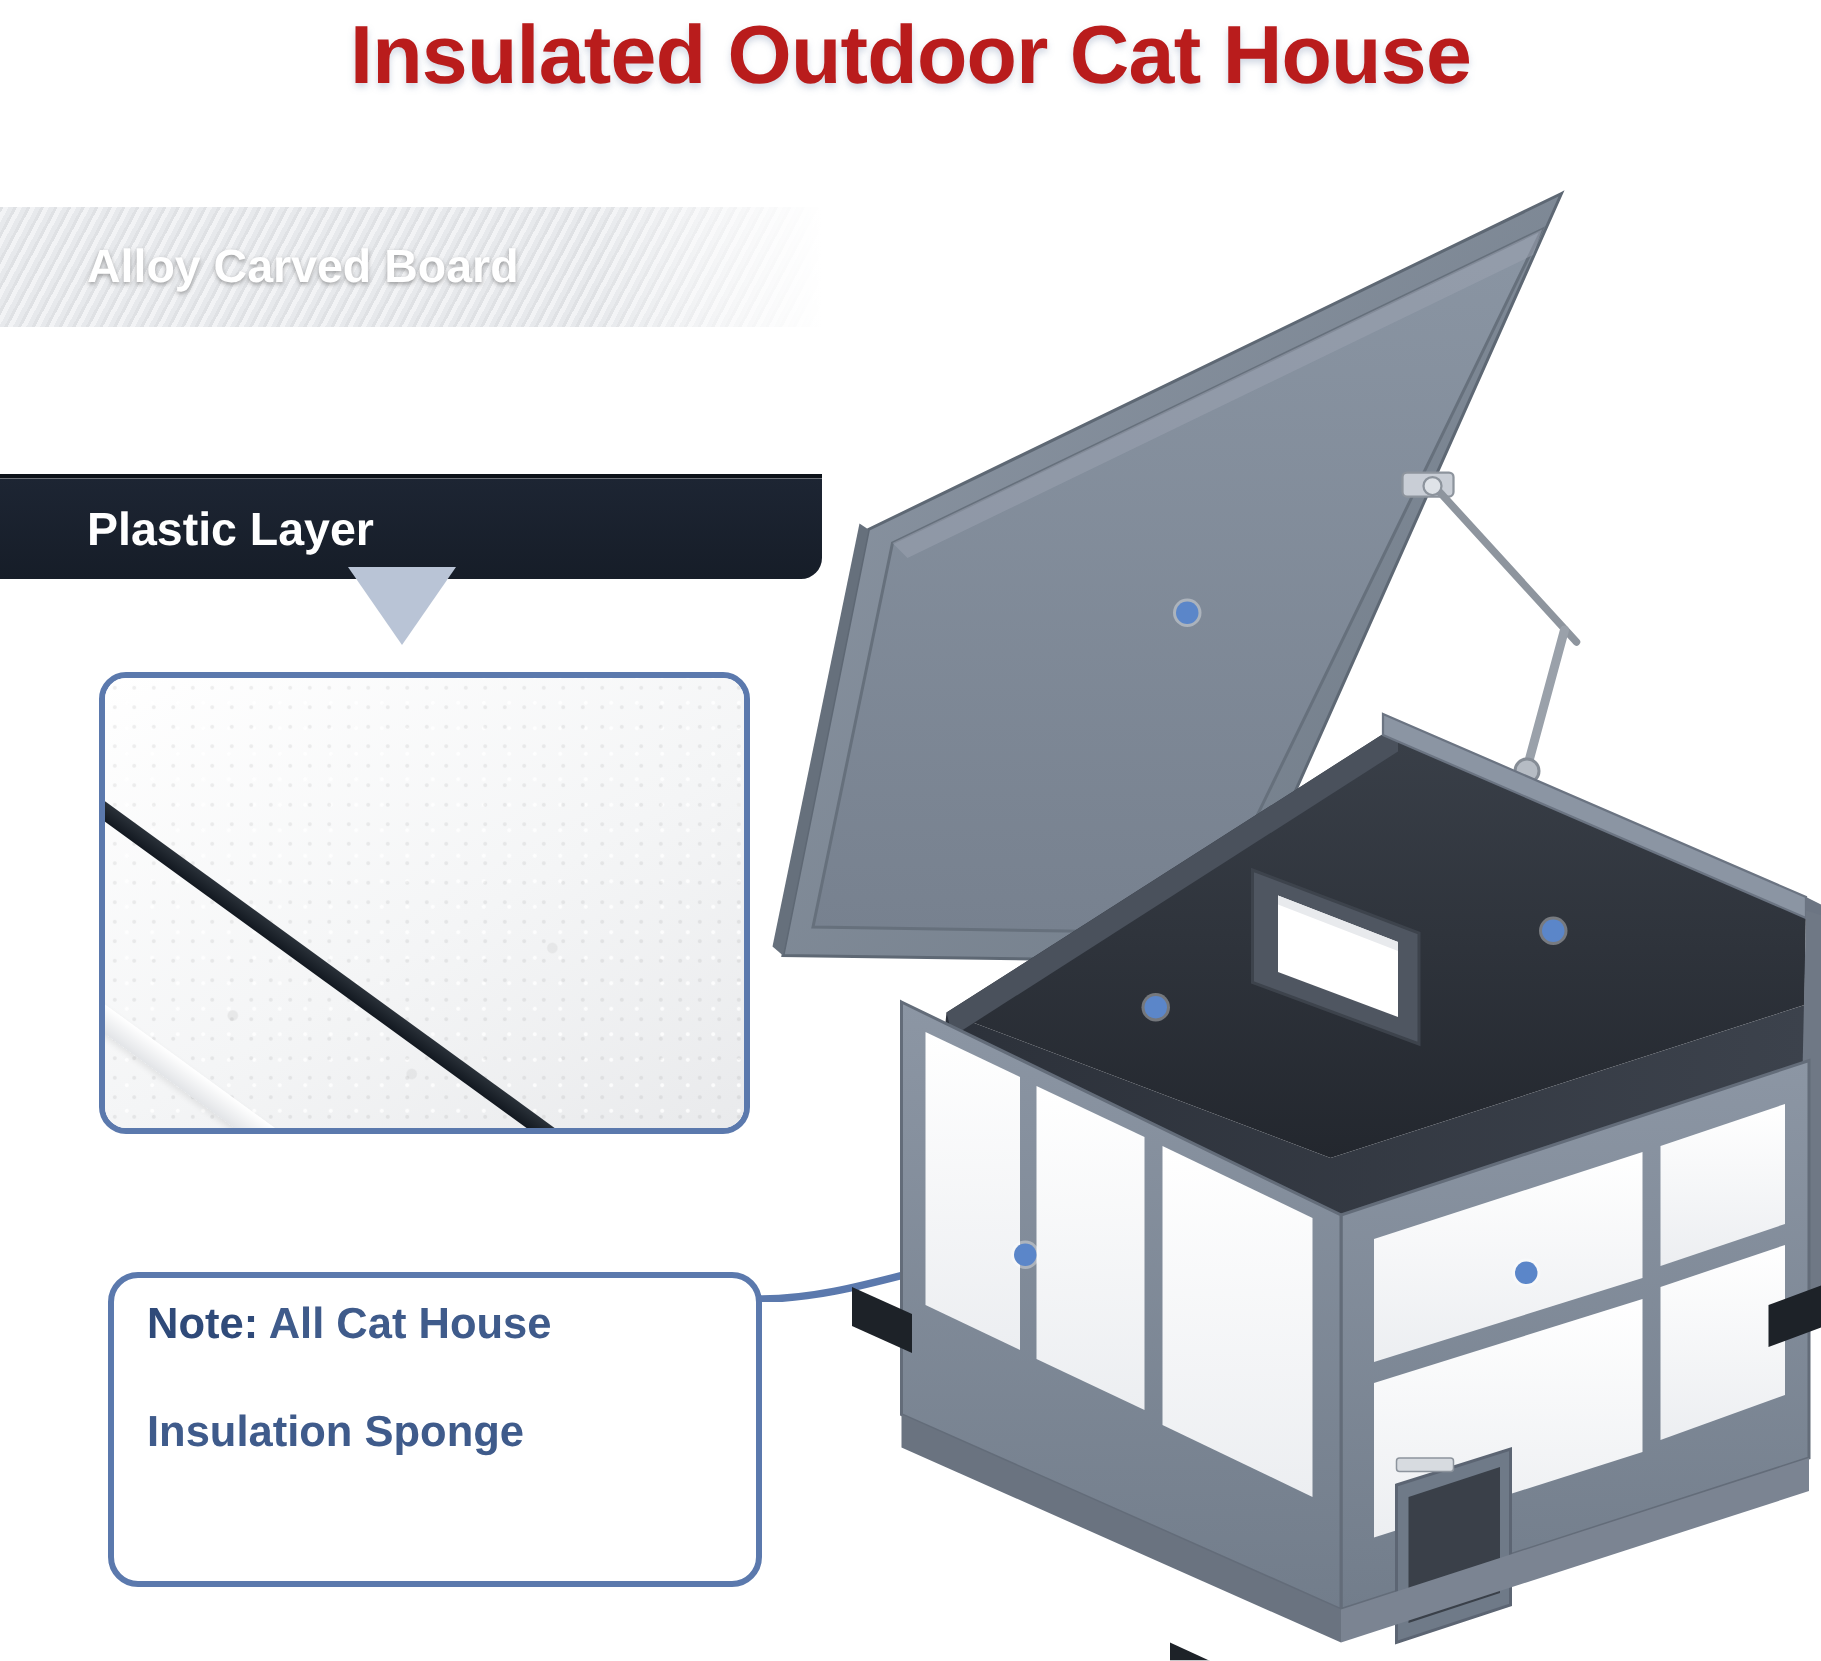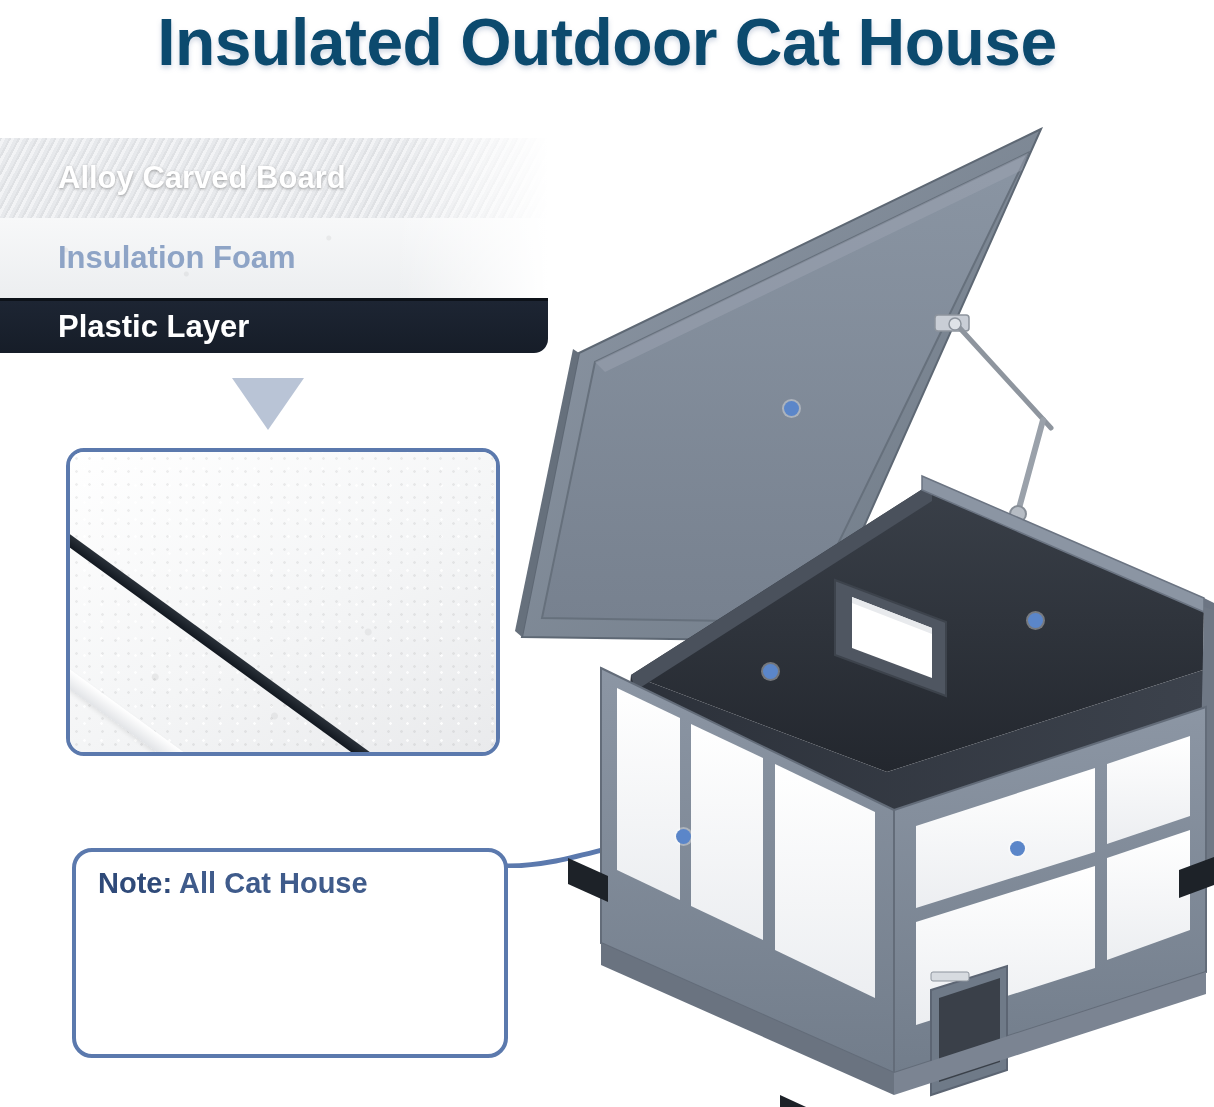--- a/index.html
+++ b/index.html
@@ -15,23 +15,23 @@
     font-family: "Liberation Sans", sans-serif;
   }
 
   
   #main-title {
     position: absolute;
     top: 4px;
     left: 0;
     width: 1214px;
     text-align: center;
-    font-size: 66px;
+    font-size: 55px;
     font-weight: bold;
-    color: #0c4a6e;
+    color: #b91c1c;
     letter-spacing: -0.5px;
     text-shadow: 0 3px 5px rgba(120,140,175,0.35);
     white-space: nowrap;
   }
 
   
   #layer-stack {
     position: absolute;
     left: 0;
     top: 138px;
@@ -64,22 +64,22 @@
     height: 80px;
     background:
       linear-gradient(90deg, rgba(255,255,255,0) 72%, rgba(255,255,255,1) 100%),
       radial-gradient(circle at 12% 40%, rgba(0,0,0,0.05) 0 2px, rgba(0,0,0,0) 3px),
       radial-gradient(circle at 34% 70%, rgba(0,0,0,0.05) 0 2px, rgba(0,0,0,0) 3px),
       radial-gradient(circle at 60% 25%, rgba(0,0,0,0.05) 0 2px, rgba(0,0,0,0) 3px),
       linear-gradient(180deg,#f7f8f9,#eceef0);
     color: #8ea4c6;
   }
   #band-plastic {
-    top: 160px;
-    height: 55px;
+    top: 178px;
+    height: 70px;
     background: linear-gradient(180deg,#1d2533,#161d28);
     color: #ffffff;
     border-top: 3px solid #0d1219;
     border-radius: 0 0 14px 0;
   }
 
   
   #stack-arrow {
     position: absolute;
     left: 232px;
@@ -197,42 +197,39 @@
 </style>
 </head>
 <body>
 
 <div id="main-title">Insulated Outdoor Cat House</div>
 
 <div id="layer-stack">
   <div class="layer-band" id="band-alloy">
     <span>Alloy Carved Board</span>
   </div>
-  <div class="layer-band" id="band-foam">
-    <span>Insulation Foam</span>
-  </div>
   <div class="layer-band" id="band-plastic">
     <span>Plastic Layer</span>
   </div>
 </div>
 
 <div id="stack-arrow"></div>
 
 <div id="foam-card">
   <div class="foam-bg"></div>
   <div class="speckle"></div>
   <div class="diag-dark"></div>
   <div class="diag-light"></div>
 </div>
 
 <div id="note-callout">
   <div class="note-text">
     <span class="note-lead">Note:</span><span> All Cat House</span><br>
     <br>
-    <br>
+    <span>Insulation Sponge</span><br>
   </div>
 </div>
 
 <svg id="note-connector" viewBox="0 0 186 42">
   <path d="M2 40 C 60 40, 110 16, 180 6" stroke="#5b79ad" stroke-width="5" fill="none" stroke-linecap="round"></path>
 </svg>
 
 <div id="product-photo">
   <svg width="719" height="997" viewBox="0 0 719 997">
     <defs>

